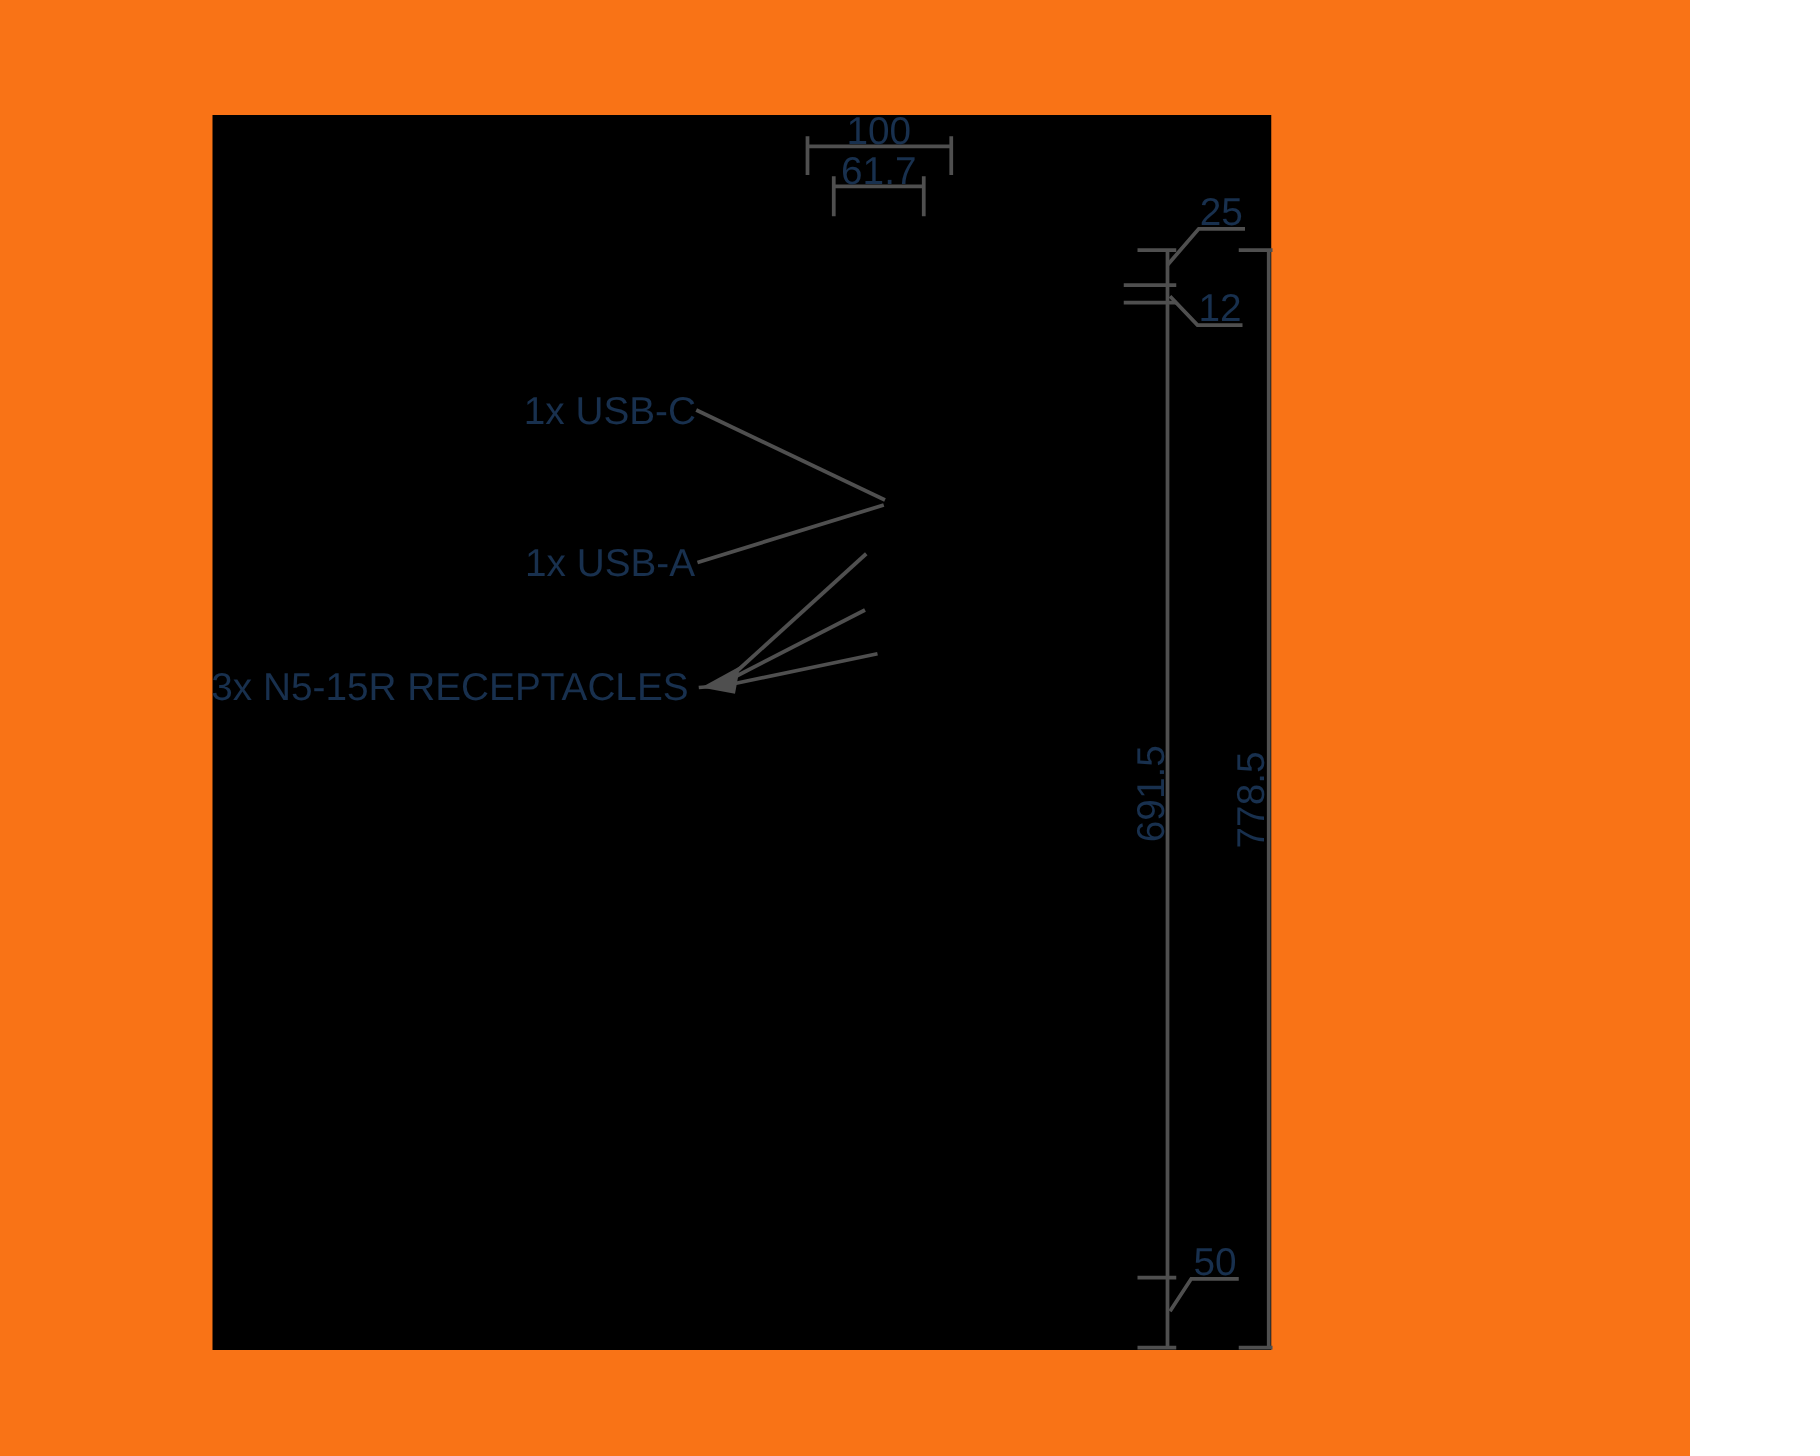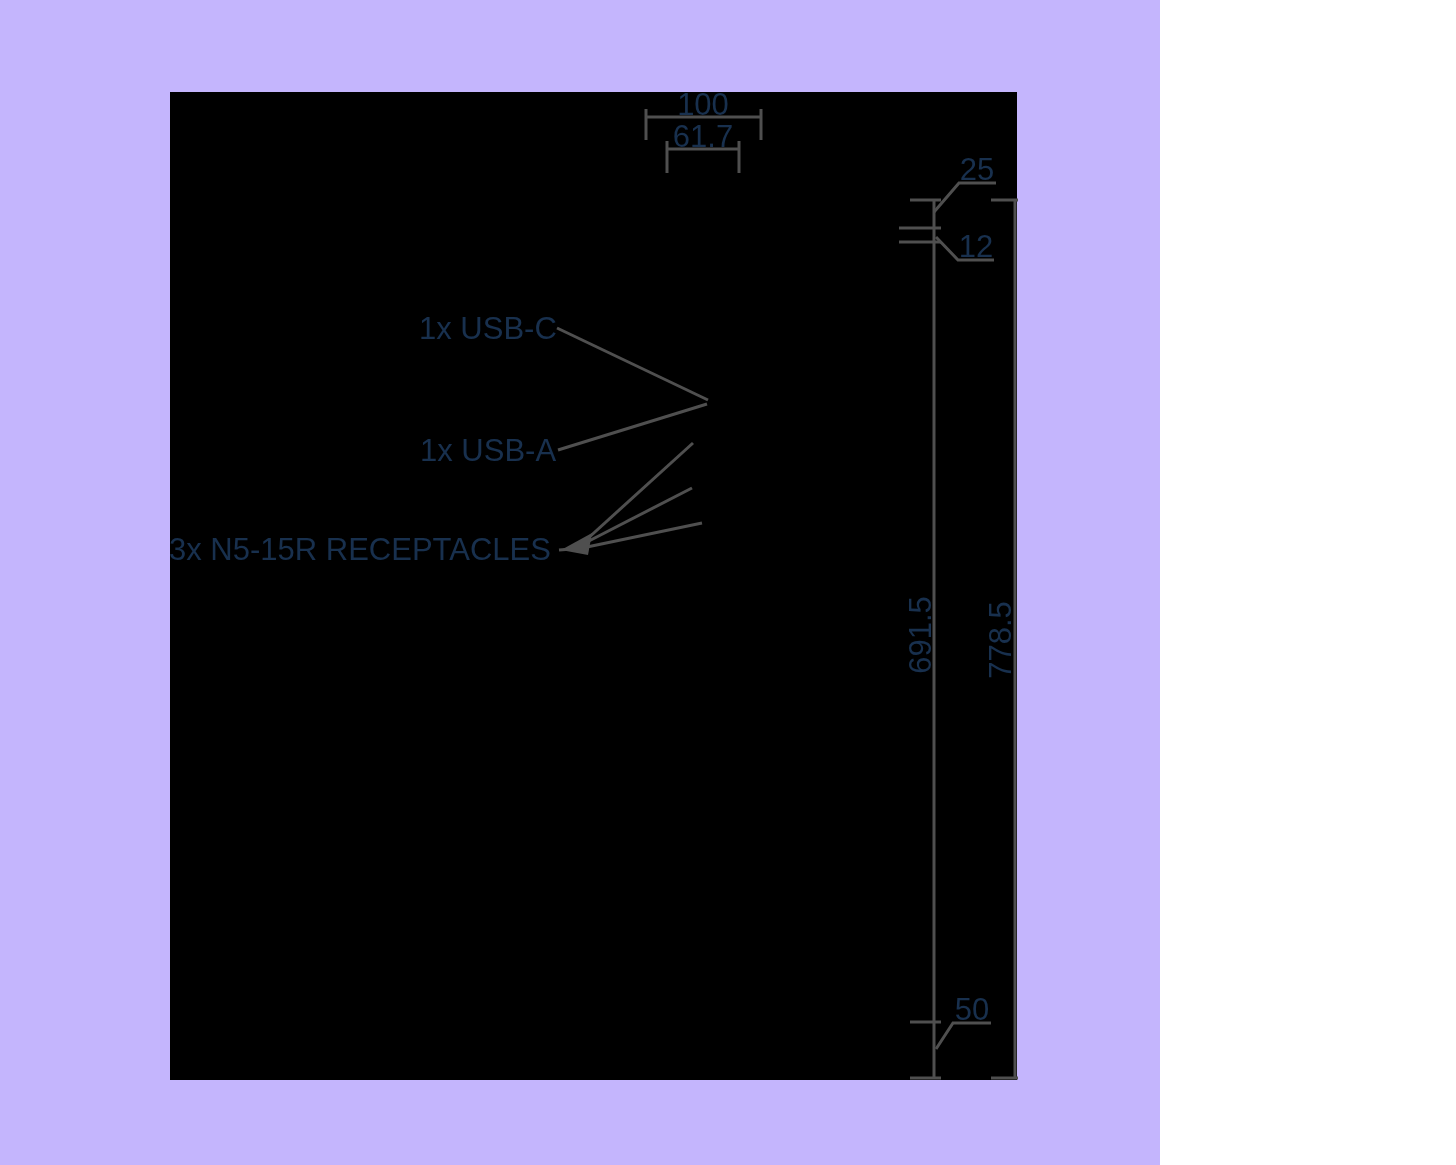--- a/index.html
+++ b/index.html
@@ -5,23 +5,23 @@
   html, body {
     margin: 0;
     padding: 0;
     background: #ffffff;
     width: 1456px;
     height: 1165px;
     overflow: hidden;
   }
   #stage {
     position: relative;
-    width: 1160px;
+    width: 1352px;
     height: 1165px;
-    background: #c4b5fd;
+    background: #f97316;
   }
   svg {
     display: block;
     font-family: "Liberation Sans", sans-serif;
   }
   .silhouette { fill: #000000; stroke: none; }
   .dline {
     stroke: #4f4f4f;
     stroke-width: 3;
     fill: none;

